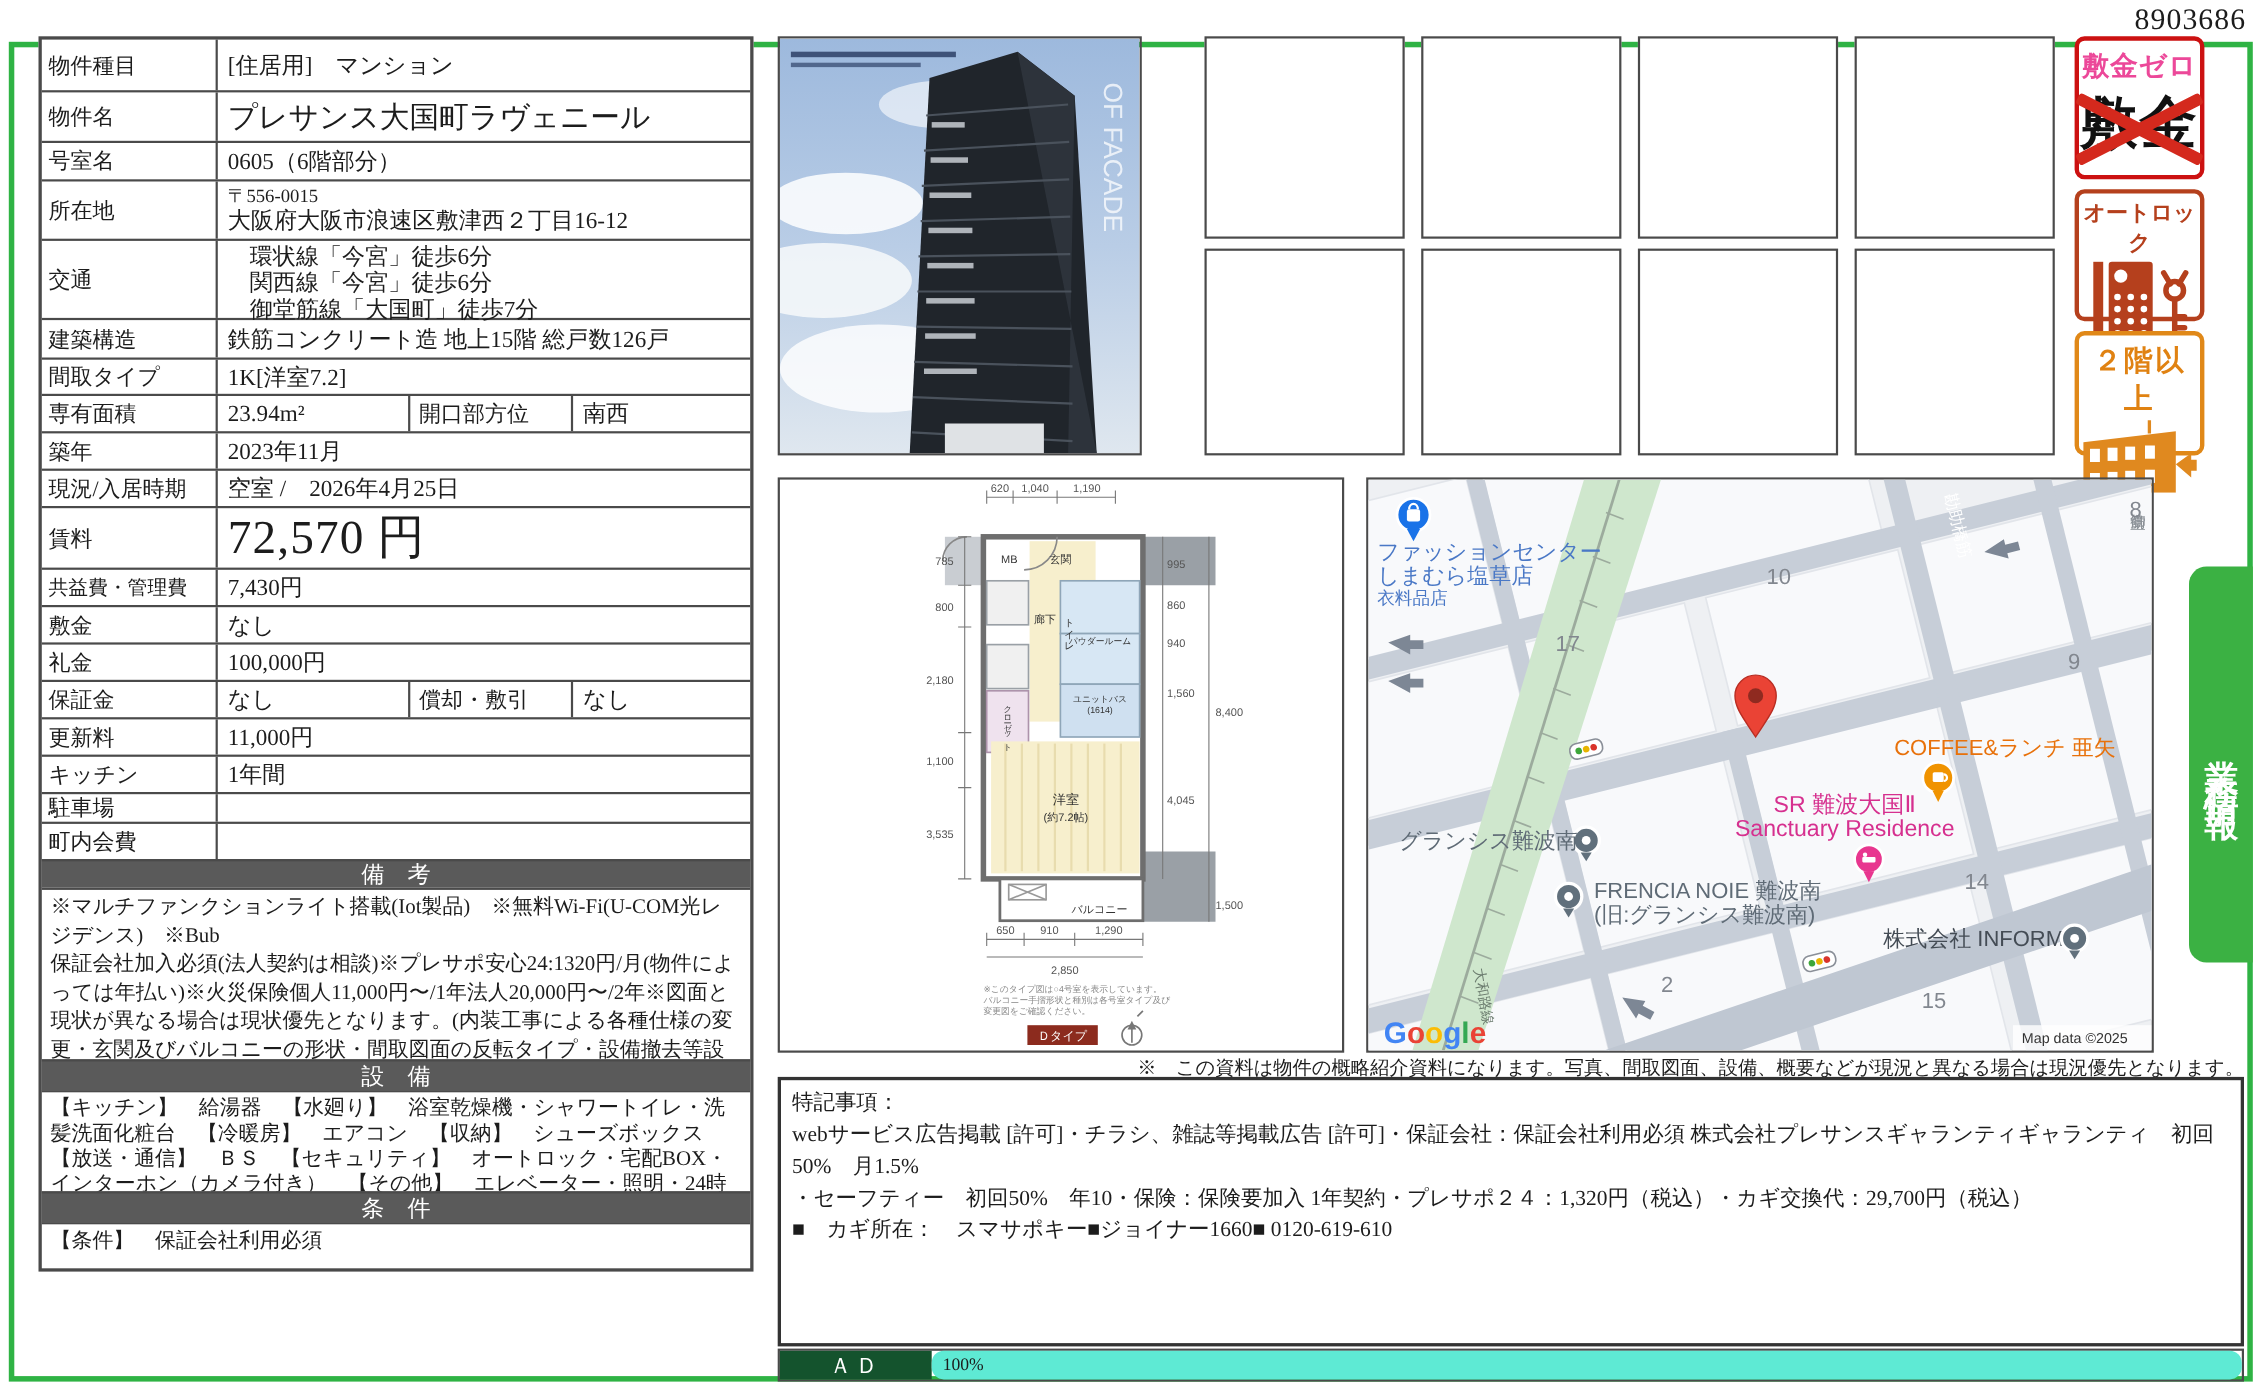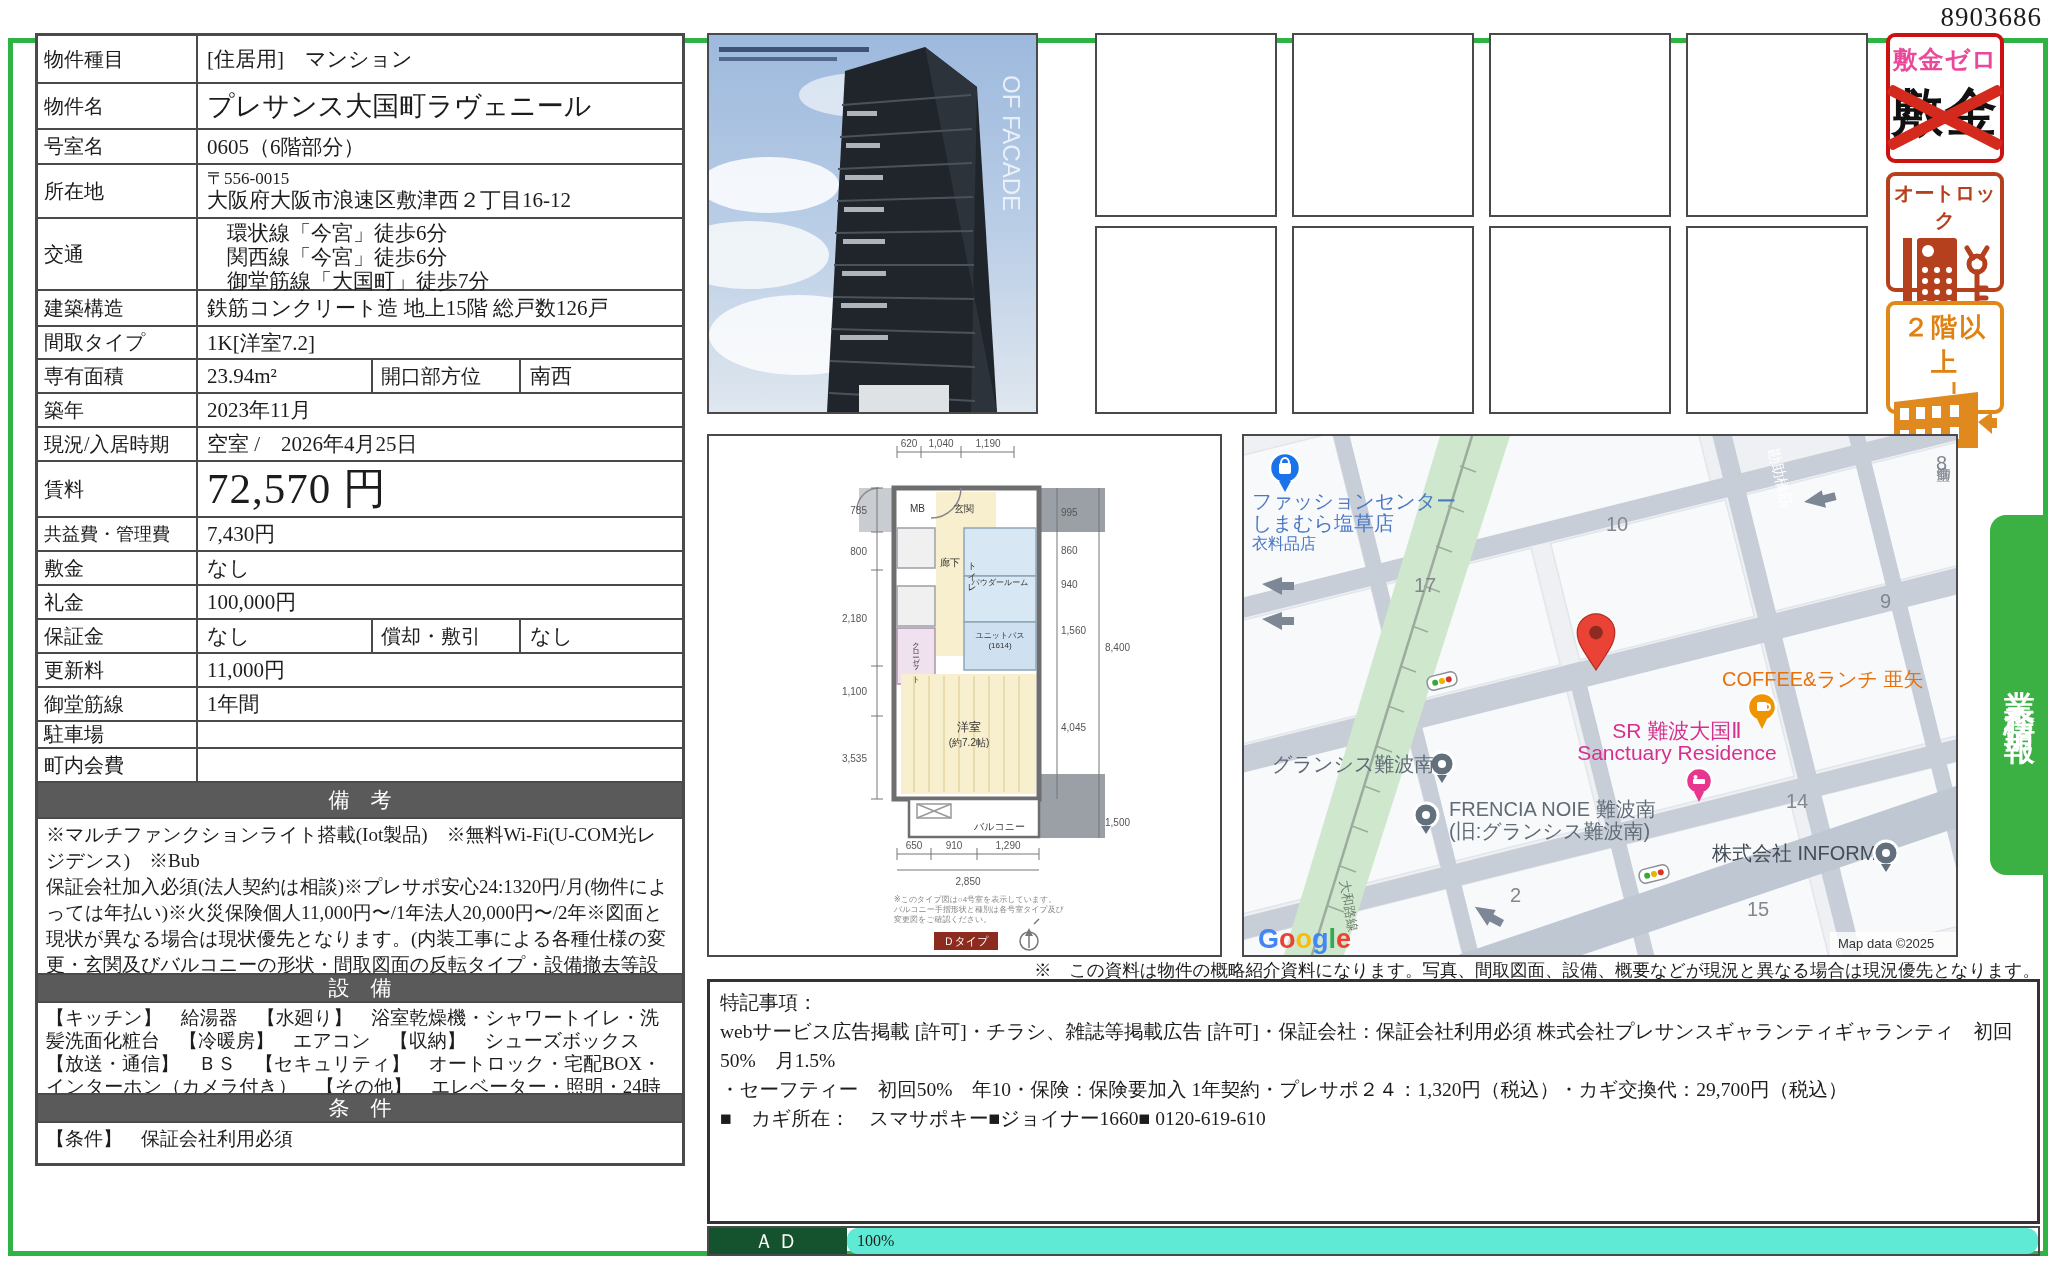--- a/index.html
+++ b/index.html
@@ -145,32 +145,32 @@
       <div class="tlabel">保証金</div>
       <div class="tvalue" style="flex:0 0 173px">なし</div>
       <div class="tsub-label">償却・敷引</div>
       <div class="tvalue">なし</div>
     </div>
     <div class="trow" style="height:34px">
       <div class="tlabel">更新料</div>
       <div class="tvalue">11,000円</div>
     </div>
     <div class="trow" style="height:34px">
-      <div class="tlabel">御堂筋線</div>
+      <div class="tlabel">キッチン</div>
       <div class="tvalue">1年間</div>
     </div>
     <div class="trow" style="height:27px">
       <div class="tlabel">駐車場</div>
       <div class="tvalue"></div>
     </div>
     <div class="trow" style="height:34px">
       <div class="tlabel">町内会費</div>
       <div class="tvalue"></div>
     </div>
-    <div class="sec-header" style="height:36px">備　考</div>
+    <div class="sec-header" style="height:26px">備　考</div>
     <div class="sec-text" style="height:156px">※マルチファンクションライト搭載(Iot製品)　※無料Wi-Fi(U-COM光レジデンス)　※Bub
 保証会社加入必須(法人契約は相談)※プレサポ安心24:1320円/月(物件によっては年払い)※火災保険個人11,000円〜/1年法人20,000円〜/2年※図面と現状が異なる場合は現状優先となります。(内装工事による各種仕様の変更・玄関及びバルコニーの形状・間取図面の反転タイプ・設備撤去等設備項目の変更、取扱など)※退去時ハウスクリーニング代35000円</div>
     <div class="sec-header" style="height:28px">設　備</div>
     <div class="sec-text eq" style="height:92px">【キッチン】　給湯器　【水廻り】　浴室乾燥機・シャワートイレ・洗髪洗面化粧台　【冷暖房】　エアコン　【収納】　シューズボックス　【放送・通信】　ＢＳ　【セキュリティ】　オートロック・宅配BOX・インターホン（カメラ付き）　【その他】　エレベーター・照明・24時間換気システム</div>
     <div class="sec-header" style="height:28px">条　件</div>
     <div class="sec-text" style="height:42px">【条件】　保証会社利用必須</div>
   </div>
 
   <div class="abs photo">
     <svg width="327" height="377" viewBox="0 0 327 377">

